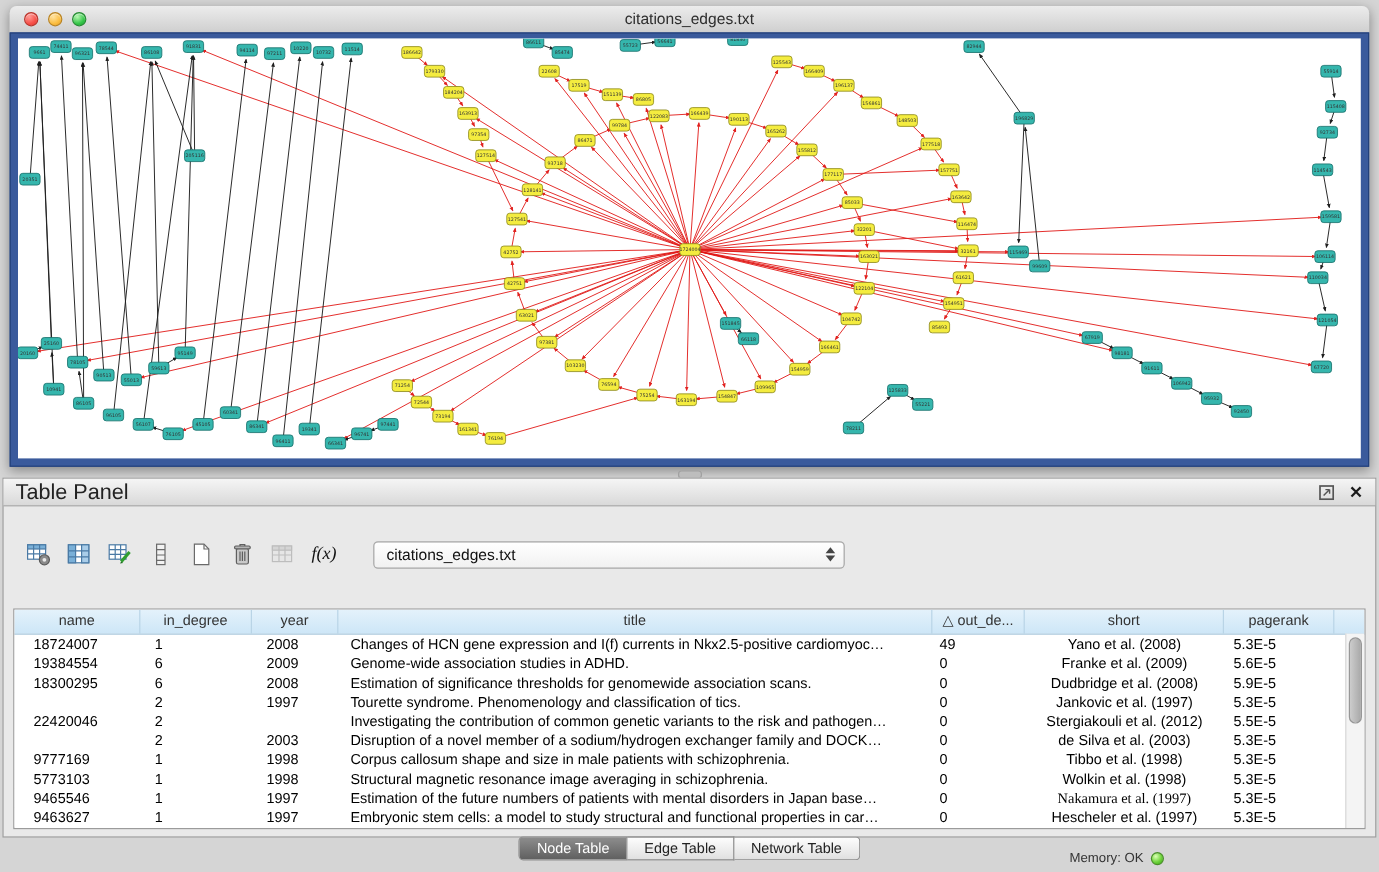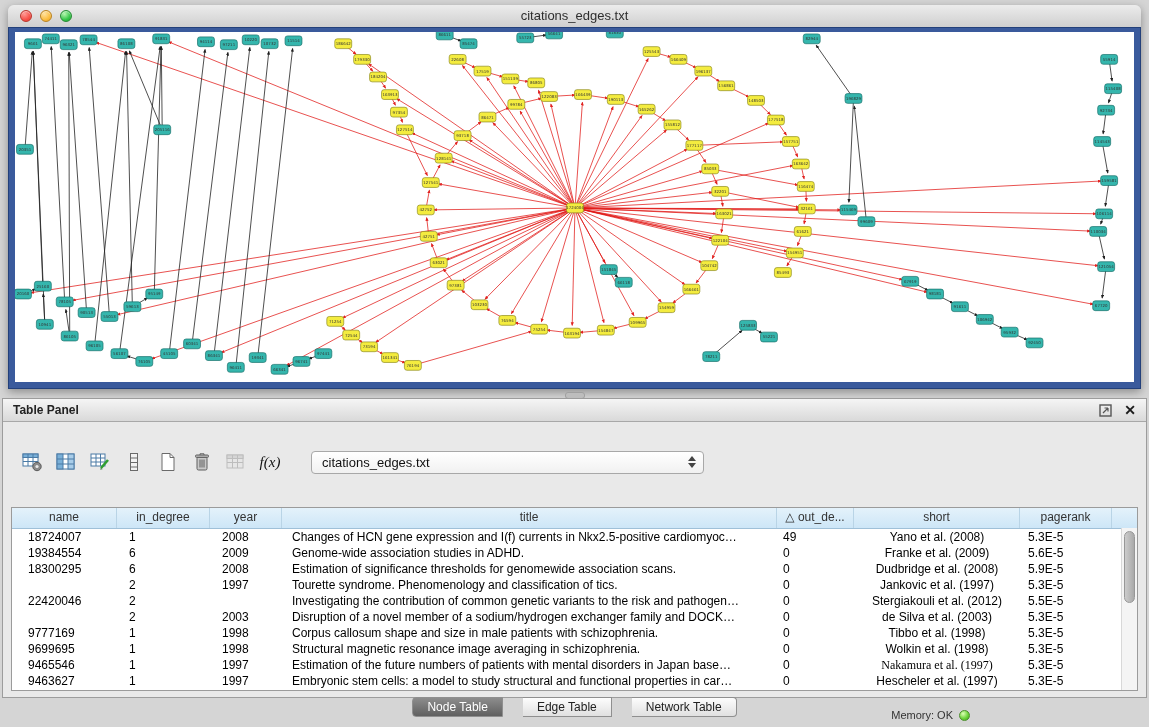--- a/index.html
+++ b/index.html
@@ -29,21 +29,21 @@
 
   
   .divider-grip{position:absolute;left:565px;top:392px;width:18px;height:5px;border-radius:3px;
     background:#bdbdbd;border:1px solid #a0a0a0;}
 
   
   .table-panel{position:absolute;left:2px;top:398px;width:1145px;height:300px;
     background:#e9e9e9;border:1px solid #9c9c9c;box-sizing:border-box;}
   .panel-header{height:22px;background:linear-gradient(#f5f5f5,#d9d9d9);
     border-bottom:1px solid #a8a8a8;display:flex;align-items:center;padding:0 10px;}
-  .panel-title{font-size:12px;font-weight:bold;color:#222;}
+  .panel-title{font-size:18px;font-weight:normal;color:#222;}
   .panel-hicons{margin-left:auto;display:flex;align-items:center;gap:12px;}
   .float-icon svg{display:block;}
   .close-x{font-size:14px;font-weight:bold;color:#1a1a1a;line-height:14px;cursor:default;}
   .panel-body{position:absolute;left:0;right:0;top:22px;bottom:0;}
 
   .toolbar{position:absolute;top:24px;left:16px;height:34px;display:flex;align-items:center;}
   .tool{width:26px;height:26px;display:flex;align-items:center;justify-content:center;margin-right:8px;}
   .tool.disabled{opacity:.45;}
   .fx-label{font-family:"Liberation Serif",serif;font-style:italic;font-size:15px;color:#111;}
   .combo{margin-left:20px;width:393px;height:23px;background:linear-gradient(#ffffff,#f1f1f1);
@@ -64,21 +64,21 @@
     padding-left:12px;flex-shrink:0;}
   .td.c0{padding-left:16px;}
   .td.c3{padding-left:10px;}
   .td.c4{padding-left:6px;}
   .td.c5{text-align:center;padding-left:0;}
   .td.c6{padding-left:8px;}
   .scrollbar{position:absolute;right:0;top:20px;bottom:0;width:15px;background:#f4f4f4;border-left:1px solid #d8d8d8;}
   .thumb{position:absolute;left:2px;right:2px;top:3px;height:72px;
     background:linear-gradient(90deg,#cccccc,#a9a9a9);border:1px solid #979797;border-radius:7px;box-sizing:border-box;}
 
-  .tabs{position:absolute;left:0;right:0;top:276px;display:flex;justify-content:center;gap:20px;}
+  .tabs{position:absolute;left:0;right:0;top:276px;display:flex;justify-content:center;}
   .tab{height:18px;line-height:18px;padding:0 14px;font-size:12px;
     background:linear-gradient(#fdfdfd,#e0e0e0);border:1px solid #8f8f8f;border-left:none;color:#222;}
   .tab:first-child{border-left:1px solid #8f8f8f;border-radius:4px 0 0 4px;}
   .tab:last-child{border-radius:0 4px 4px 0;}
   .tab.active{background:linear-gradient(#8d8d8d,#606060);color:#fff;}
 
   .statusbar{position:absolute;right:14px;bottom:6px;display:flex;align-items:center;gap:6px;
     font-size:11px;color:#333;}
   .mem-orb{width:11px;height:11px;border-radius:50%;
     background:radial-gradient(circle at 35% 30%,#dcffb5,#6fd43c 55%,#39a315);border:1px solid #4a8f2a;box-sizing:border-box;}
@@ -903,21 +903,21 @@
             <div class="tr">
               <div class="td c0" style="width: 105px;">9777169</div>
               <div class="td c1" style="width: 93px;">1</div>
               <div class="td c2" style="width: 72px;">1998</div>
               <div class="td c3" style="width: 495px;">Corpus callosum shape and size in male patients with schizophrenia.</div>
               <div class="td c4" style="width: 77px;">0</div>
               <div class="td c5" style="width: 166px;">Tibbo et al. (1998)</div>
               <div class="td c6" style="width: 92px;">5.3E-5</div>
             </div>
             <div class="tr">
-              <div class="td c0" style="width: 105px;">9699695</div>
+              <div class="td c0" style="width: 105px;">5773103</div>
               <div class="td c1" style="width: 93px;">1</div>
               <div class="td c2" style="width: 72px;">1998</div>
               <div class="td c3" style="width: 495px;">Structural magnetic resonance image averaging in schizophrenia.</div>
               <div class="td c4" style="width: 77px;">0</div>
               <div class="td c5" style="width: 166px;">Wolkin et al. (1998)</div>
               <div class="td c6" style="width: 92px;">5.3E-5</div>
             </div>
             <div class="tr">
               <div class="td c0" style="width: 105px;">9465546</div>
               <div class="td c1" style="width: 93px;">1</div>

